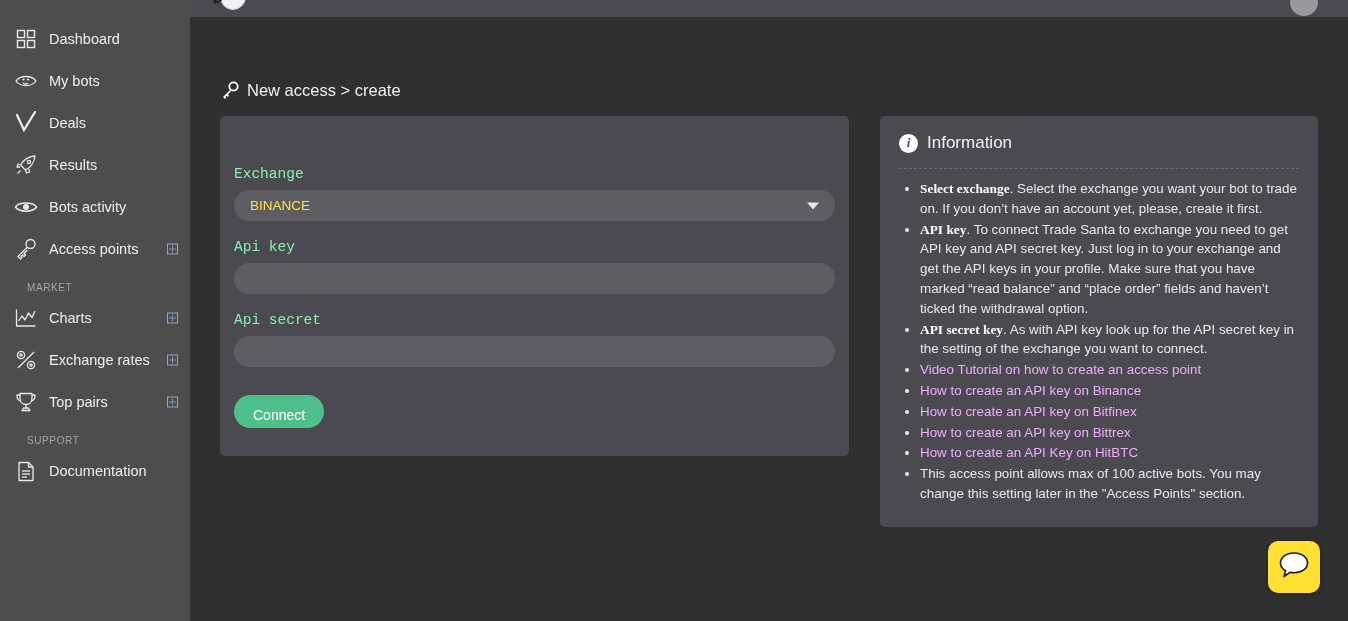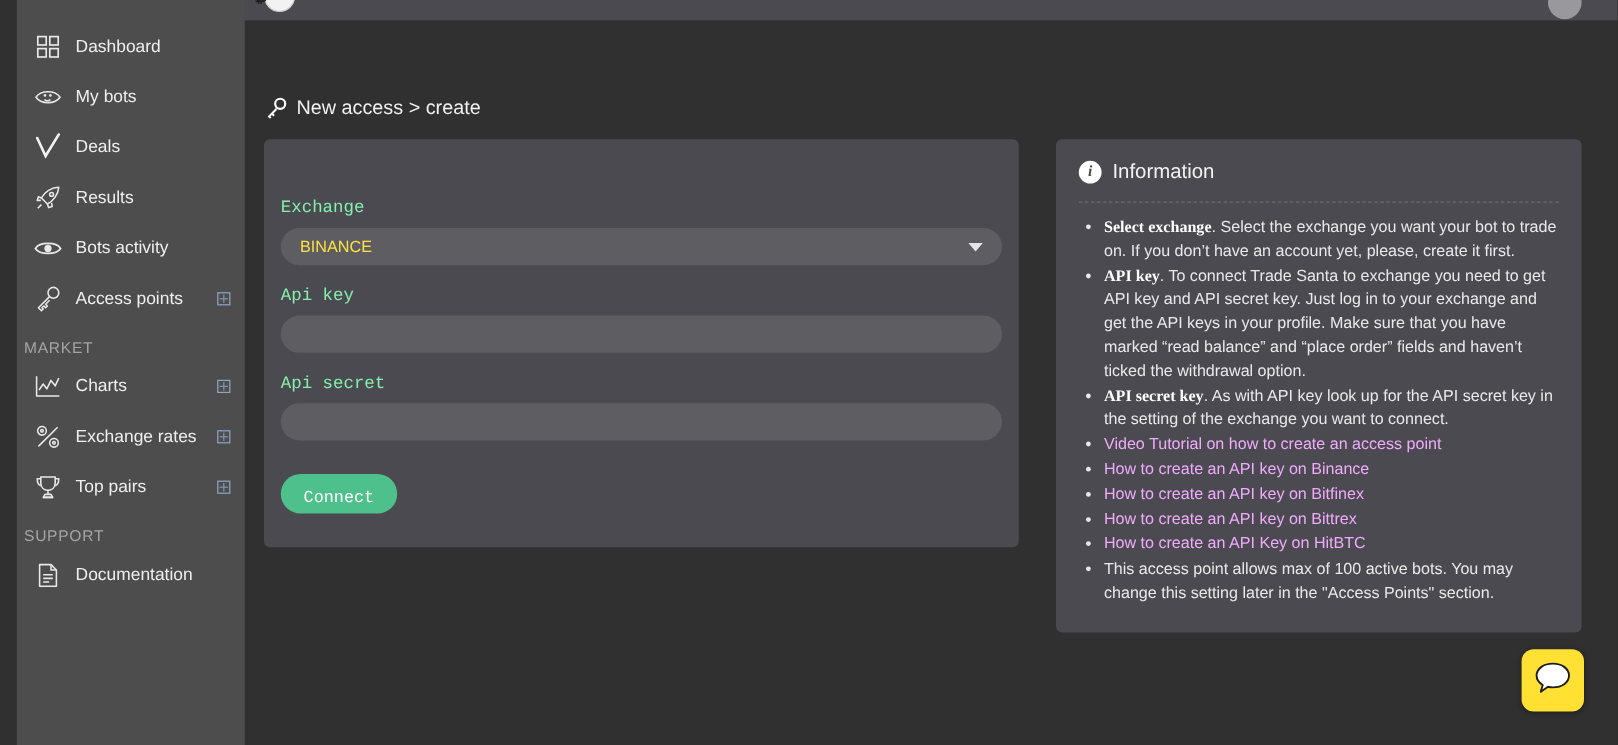--- a/index.html
+++ b/index.html
@@ -29,21 +29,21 @@
     position: absolute; left: 0px; top: 6px; width: 14px; height: 16px;
     color: #1d1d1d; font-size: 13px; line-height: 16px; font-weight: bold;
   }
   .topbar-avatar {
     position: absolute; right: 30px; top: -12px;
     width: 28px; height: 28px; border-radius: 50%; background: #99999d;
   }
 
   
   .sidebar {
-    position: absolute; left: 14px; top: 0; width: 190px; height: 621px;
+    position: absolute; left: 0; top: 0; width: 190px; height: 621px;
     background: #4d4d4d;
     padding-top: 18px;
   }
   .nav-item {
     position: relative;
     display: flex; align-items: center;
     height: 42px;
     padding-left: 11px;
     cursor: pointer;
   }
@@ -66,23 +66,23 @@
     display: flex; align-items: center; justify-content: center;
     cursor: pointer;
   }
   .nav-expand::before {
     content: ""; position: absolute; width: 7px; height: 1px; background: #7f96b4;
   }
   .nav-expand::after {
     content: ""; position: absolute; width: 1px; height: 7px; background: #7f96b4;
   }
   .nav-group-title {
-    font-size: 13px; letter-spacing: 0.6px;
+    font-size: 10px; letter-spacing: 0.6px;
     color: #a5a5a5;
-    padding: 12px 0 4px 6px;
+    padding: 12px 0 4px 27px;
     text-transform: uppercase;
   }
 
   
   .main { position: absolute; left: 190px; top: 17px; right: 0; bottom: 0; margin-top: 40px; }
 
   .breadcrumb {
     display: flex; align-items: center;
     margin: 23px 0 0 30px;
     font-size: 16.5px; color: #f0f0f0;
@@ -136,21 +136,21 @@
   .btn-connect {
     margin-top: 10px;
     display: inline-block;
     background: #4ec08c;
     color: #ffffff;
     border: none;
     border-radius: 17px;
     height: 33px;
     padding: 12px 19px;
     font-size: 14px;
-    font-family: Liberation Mono, monospace;
+    font-family: Liberation Sans, sans-serif;
     cursor: pointer;
   }
 
   .card-info {
     width: 438px;
     margin-left: 31px;
     background: #4a4a50;
     border-radius: 5px;
     padding: 17px 19px 22px 19px;
   }

